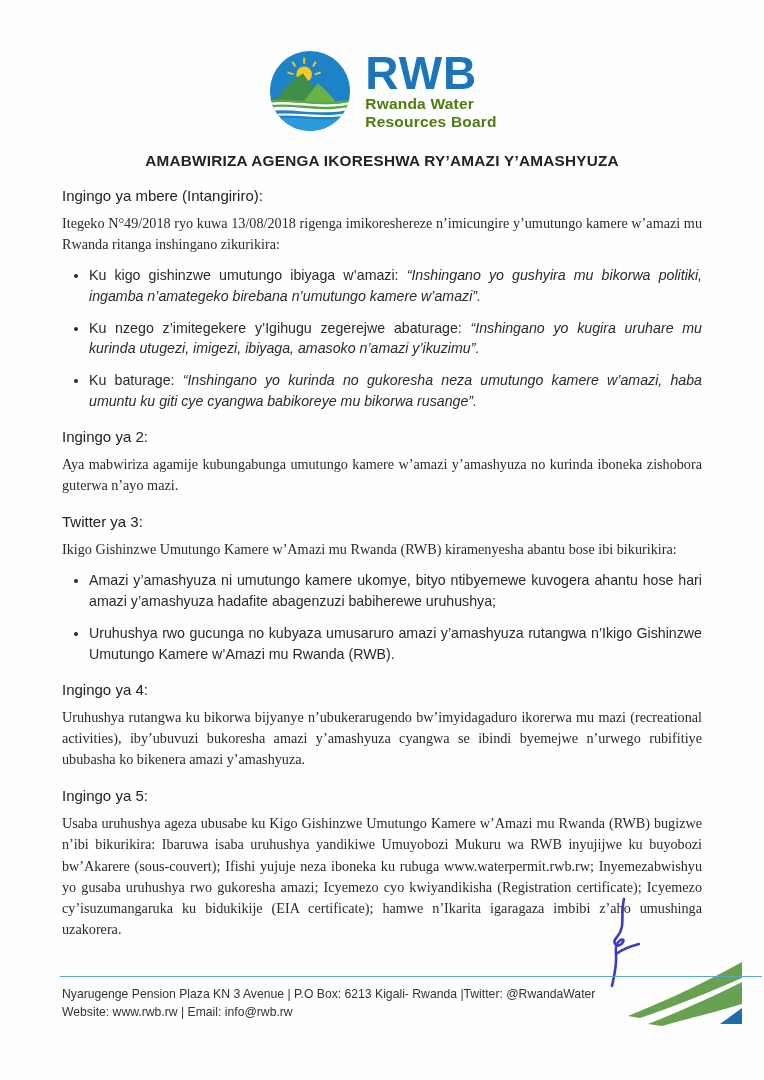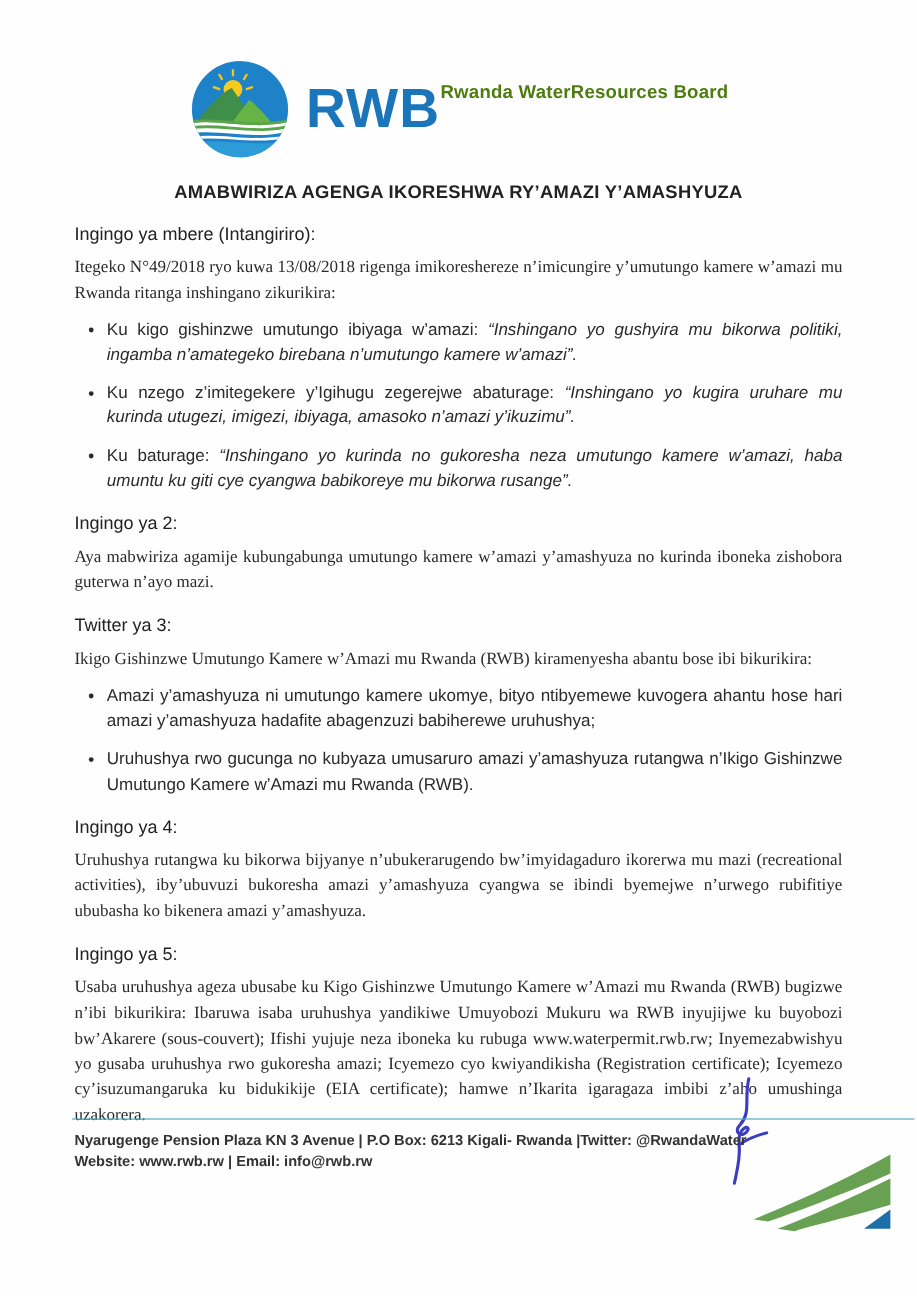--- a/index.html
+++ b/index.html
@@ -9,39 +9,39 @@
     font-family:"Liberation Sans","DejaVu Sans",sans-serif;
     color:#1f1f1f;
     position:relative;
     overflow:hidden;
   }
   .page{position:absolute;inset:0;background:#fefefe;}
   .content{padding:48px 62px 0 62px;}
 
   
   .logo-row{display:flex;justify-content:center;align-items:center;gap:12px;margin:0 0 14px 0;}
-  .logo-text{display:flex;line-height:1;}
+  .logo-text{display:flex;flex-direction:column;line-height:1;}
   .logo-acronym{font-size:46px;font-weight:bold;color:#1b75bb;letter-spacing:1px;line-height:0.95;}
   .logo-sub{color:#4d7c0f;font-size:15.5px;font-weight:bold;line-height:1.12;letter-spacing:0.2px;}
 
   
   .doc-title{
     text-align:center;font-weight:bold;font-size:15.3px;letter-spacing:0.25px;
     text-underline-offset:3px;
     margin:18px 0 10px 0;color:#222;
   }
 
   .heading{font-weight:normal;font-size:15px;margin:17px 0 9px 0;color:#222;}
   .para{font-size:14.2px;line-height:1.48;text-align:justify;margin:0 0 6px 0;color:#2a2a2a;font-family:Liberation Serif, serif;}
   ul.blist{margin:10px 0 4px 0;padding-left:27px;}
   ul.blist li{font-size:14.2px;line-height:1.46;text-align:justify;margin-bottom:11px;color:#2a2a2a;}
   .q{font-style:italic;}
 
   
-  .footer{position:absolute;left:0;right:0;bottom:16px;height:132px;font-weight:bold;}
+  .footer{position:absolute;left:0;right:0;bottom:0;height:104px;}
   .footer-rule{position:absolute;top:0;left:60px;right:2px;border-top:1.4px solid #5aa7c5;}
   .footer-text{position:absolute;top:9px;left:62px;font-size:12.2px;line-height:1.5;color:#333;}
 
   .swoosh{position:absolute;right:0;top:958px;width:140px;height:78px;}
   .pen-mark{position:absolute;left:598px;top:896px;width:48px;height:94px;}
 </style>
 </head>
 <body>
 
 <div class="page">

